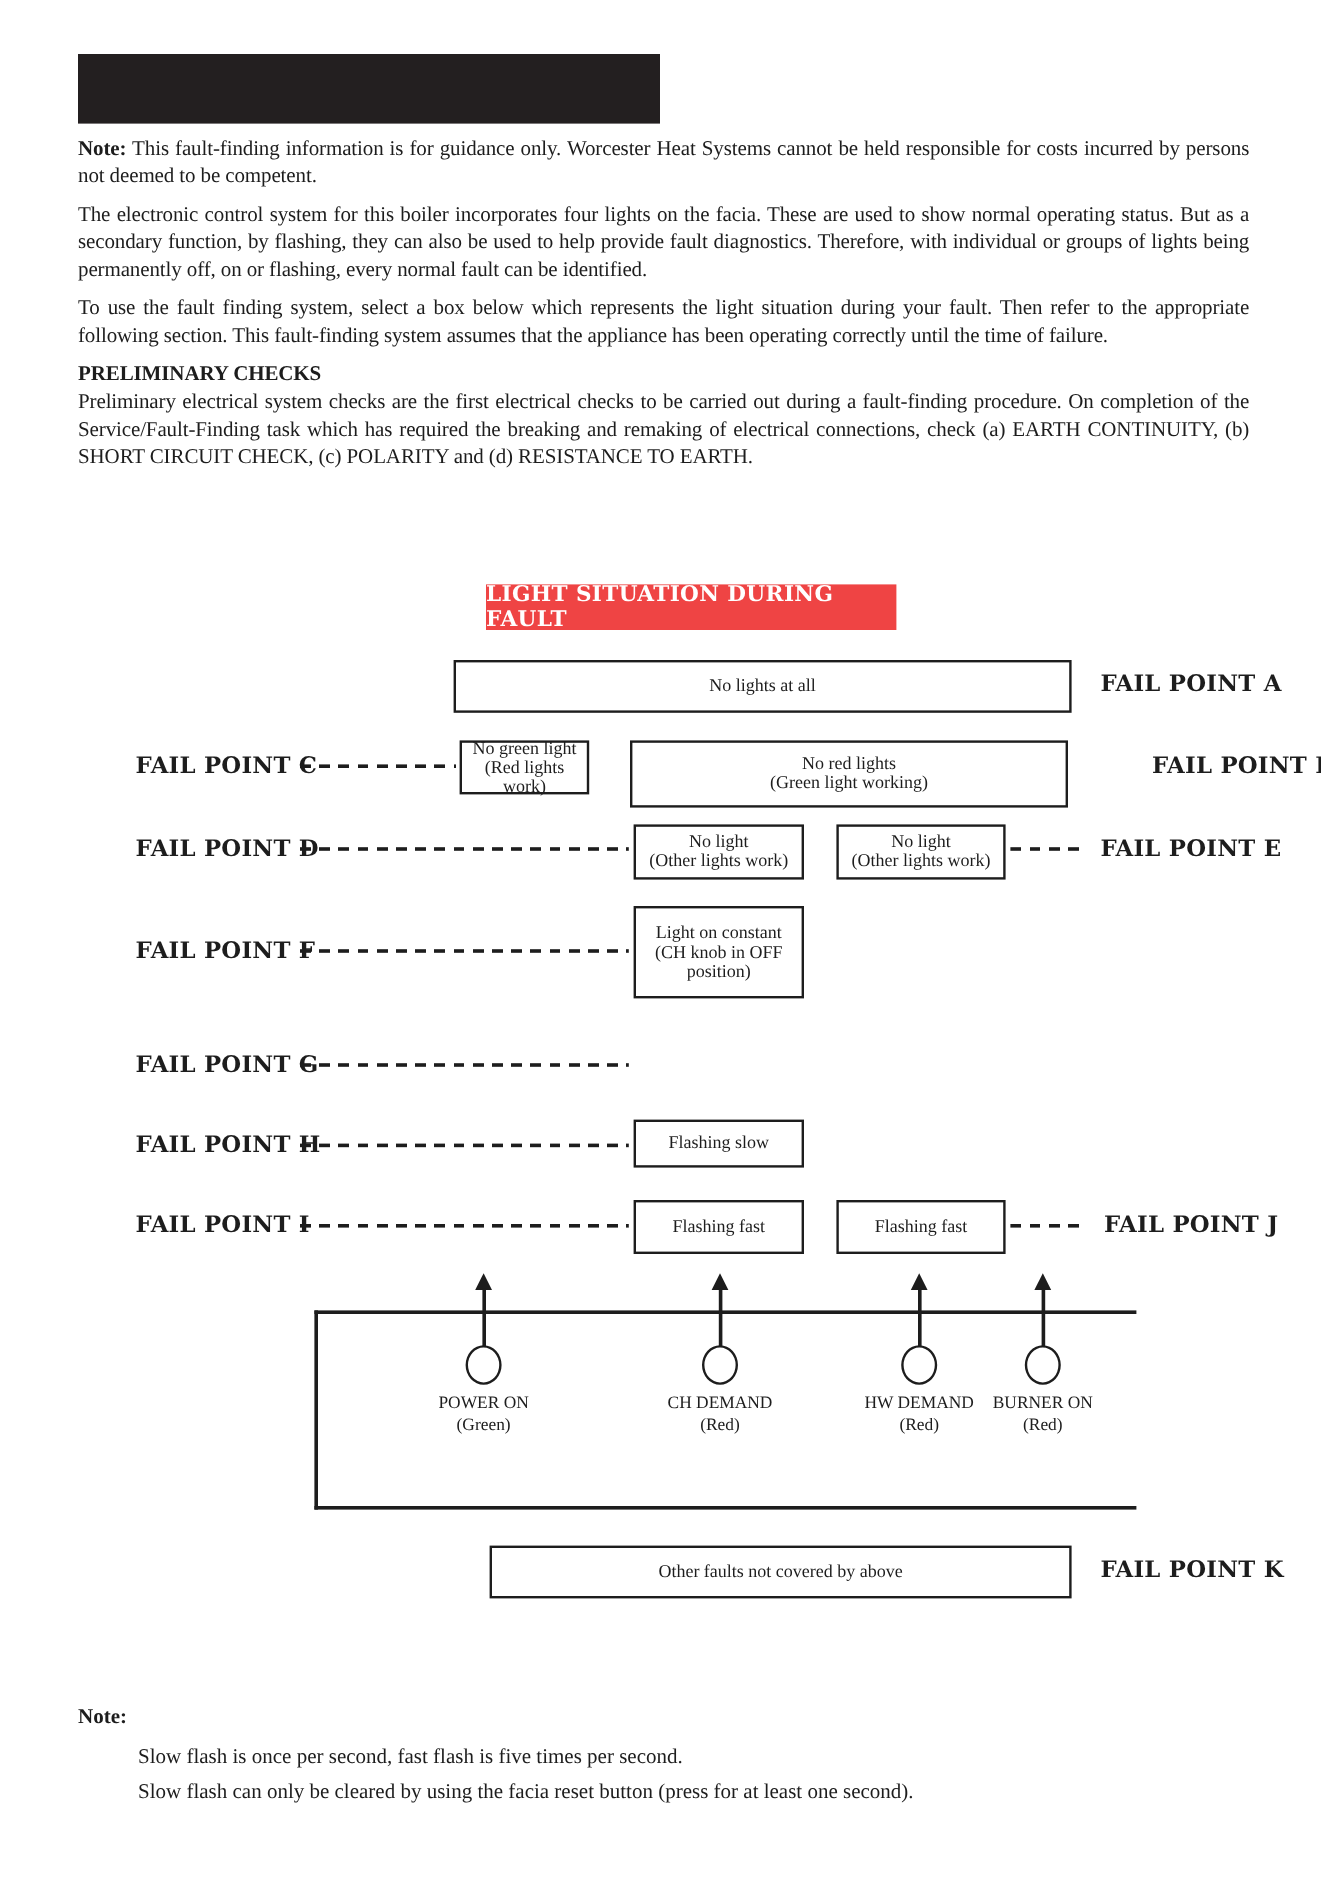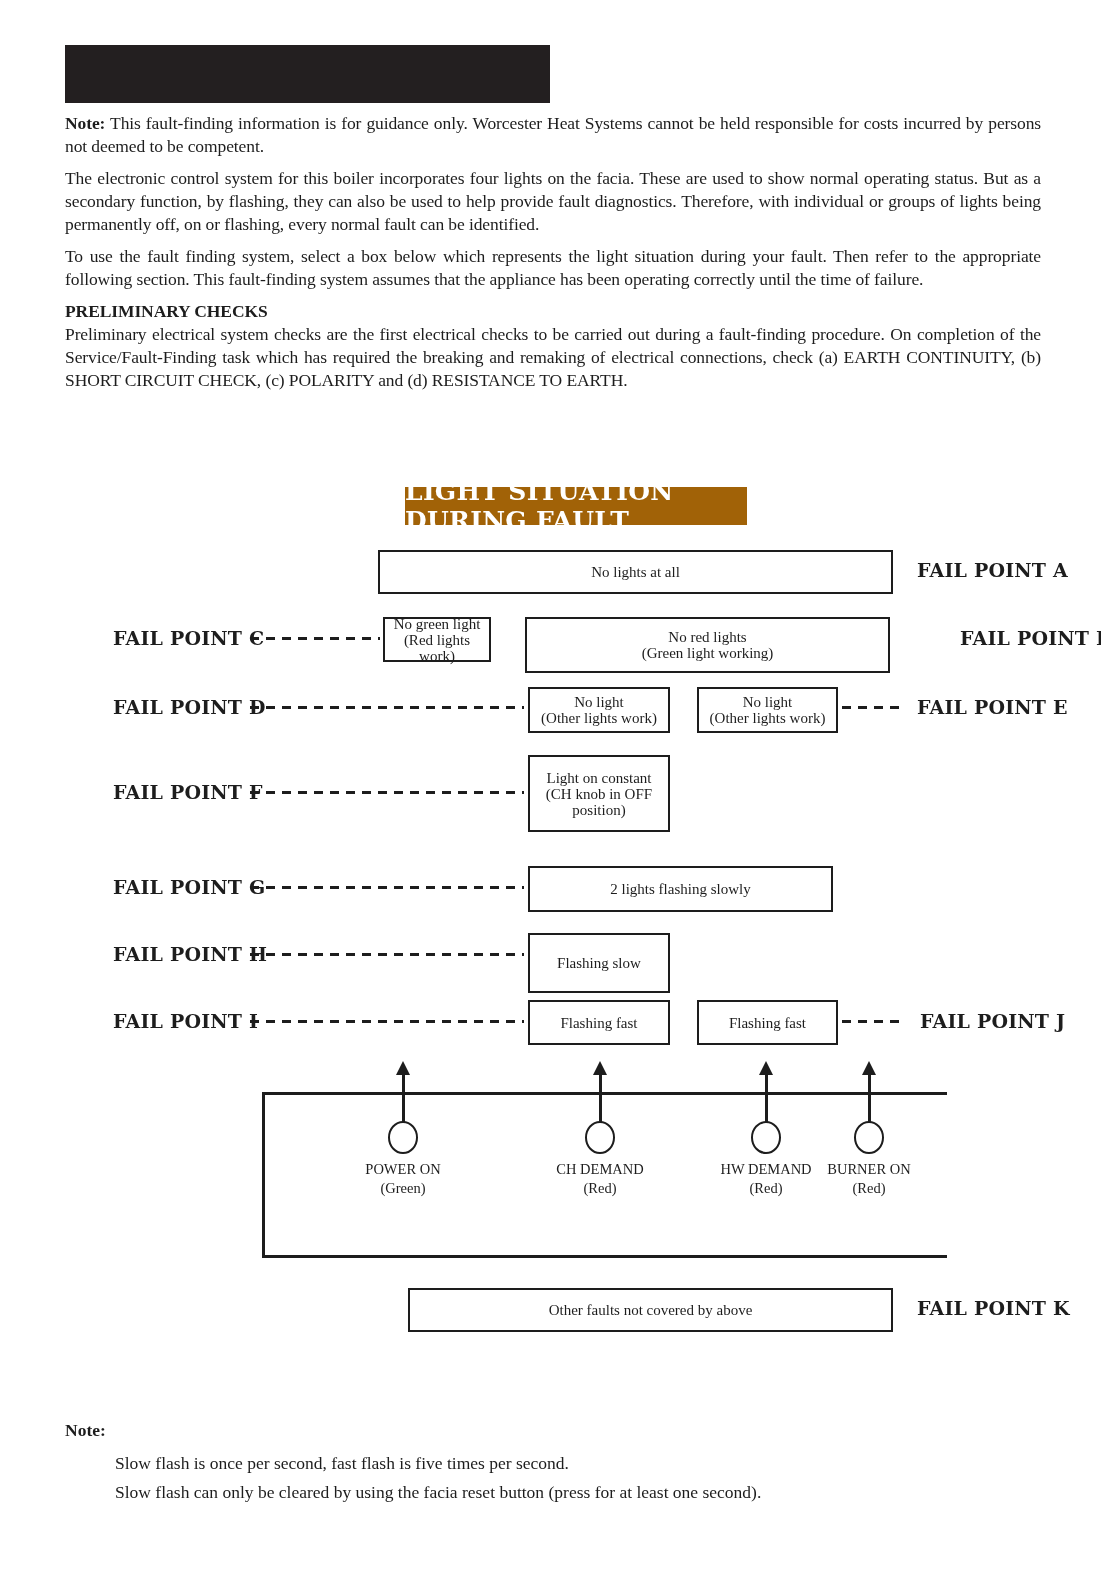--- a/index.html
+++ b/index.html
@@ -24,22 +24,22 @@
     font-size:17.5px; line-height:23px; text-align:justify;
     letter-spacing:-0.1px;
   }
   .textcol p { margin:0 0 9px 0; }
   .textcol .heading { font-weight:bold; margin:2px 0 0 0; }
   b.inline-label { font-weight:bold; }
 
   
   .diagram-title {
     position:absolute; left:405px; top:487px; width:342px; height:38px;
-    background:#a16207; color:#ffffff;
-    font-family:"DejaVu Serif", serif; font-weight:bold; font-size:25px;
+    background:#ef4444; color:#ffffff;
+    font-family:"DejaVu Serif", serif; font-weight:bold; font-size:18px;
     display:flex; align-items:center; justify-content:center;
     letter-spacing:0.3px;
   }
 
   
   .dbox {
     position:absolute;
     border:2.5px solid #1d1d1d; background:#ffffff;
     display:flex; flex-direction:column; align-items:center; justify-content:center;
     text-align:center; font-size:15px; line-height:16px;
@@ -140,27 +140,24 @@
   <div class="fail" style="left:113px; top:781px;">FAIL POINT F</div>
   <div class="dash" style="left:250px; top:791px; width:274px;"></div>
   <div class="dbox" style="left:528px; top:755px; width:142px; height:77px;">
     <span>Light on constant</span>
     <span>(CH knob in OFF</span>
     <span>position)</span>
   </div>
 
   <div class="fail" style="left:113px; top:876px;">FAIL POINT G</div>
   <div class="dash" style="left:250px; top:886px; width:274px;"></div>
-  <div class="dbox" style="left:528px; top:866px; width:305px; height:46px;">
-    <span>2 lights flashing slowly</span>
-  </div>
 
   <div class="fail" style="left:113px; top:943px;">FAIL POINT H</div>
   <div class="dash" style="left:250px; top:953px; width:274px;"></div>
-  <div class="dbox" style="left:528px; top:933px; width:142px; height:60px;">
+  <div class="dbox" style="left:528px; top:933px; width:142px; height:40px;">
     <span>Flashing slow</span>
   </div>
 
   <div class="fail" style="left:113px; top:1010px;">FAIL POINT I</div>
   <div class="dash" style="left:250px; top:1020px; width:274px;"></div>
   <div class="dbox" style="left:528px; top:1000px; width:142px; height:45px;">
     <span>Flashing fast</span>
   </div>
   <div class="dbox" style="left:697px; top:1000px; width:141px; height:45px;">
     <span>Flashing fast</span>

